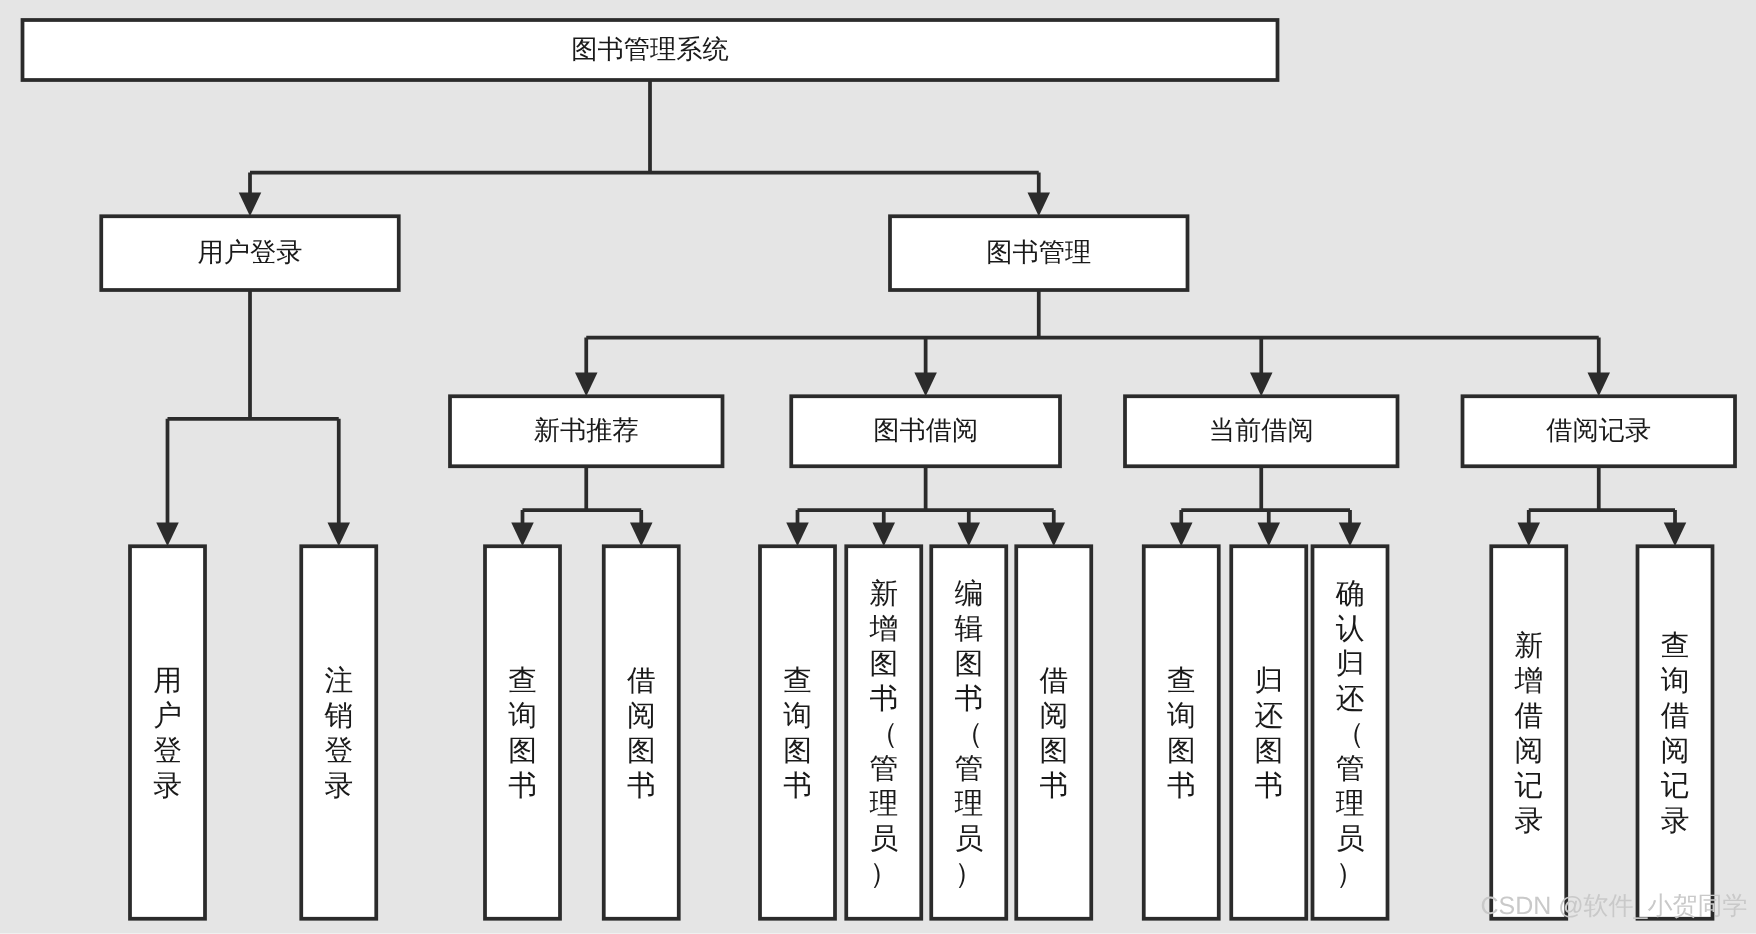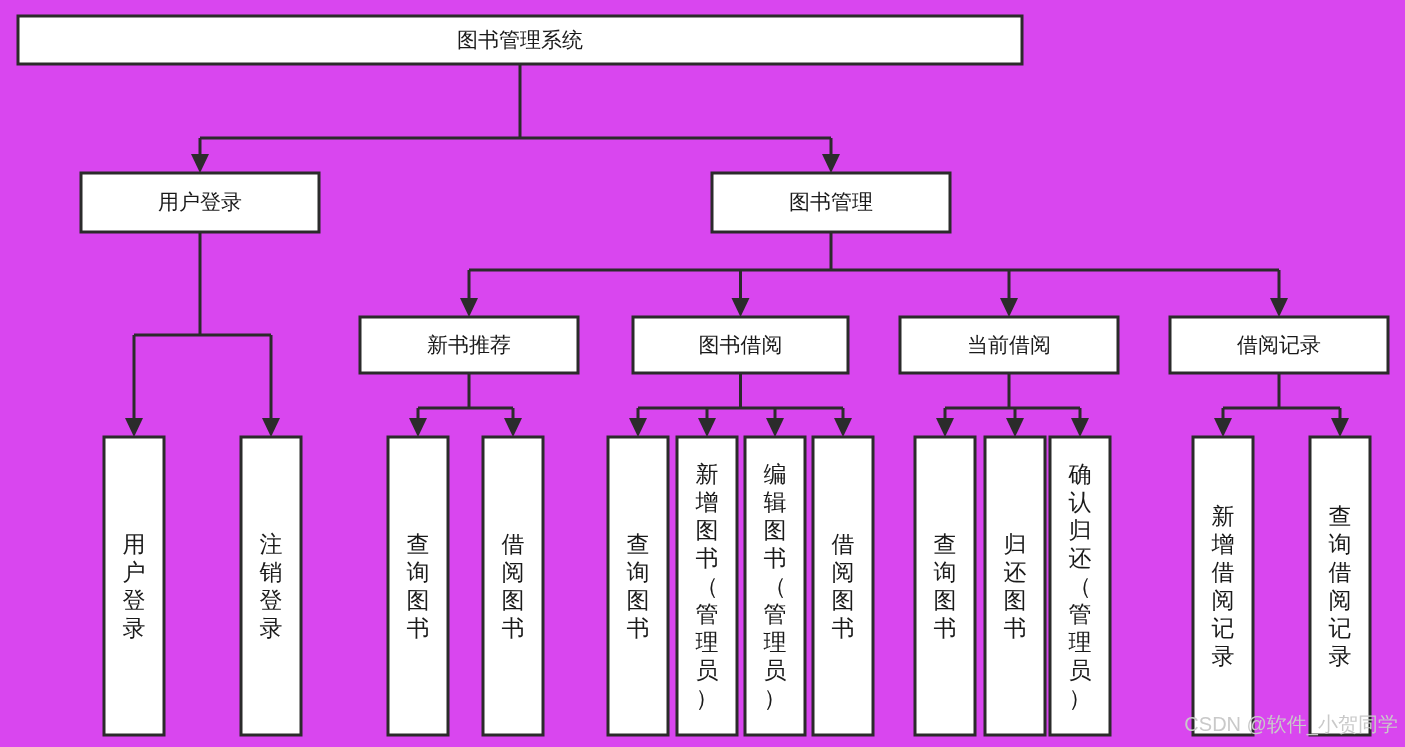--- a/index.html
+++ b/index.html
@@ -10,21 +10,21 @@
   body {
     width: 1405px;
     height: 747px;
     overflow: hidden;
     font-family: "Liberation Sans", "DejaVu Sans", sans-serif;
   }
   #diagram-root {
     position: relative;
     width: 1405px;
     height: 747px;
-    background: #d946ef;
+    background: #e5e5e5;
   }
   svg.diagram-canvas {
     display: block;
     width: 1405px;
     height: 747px;
   }
   .node-box {
     fill: #ffffff;
     stroke: #2b2b2b;
     stroke-width: 3;

